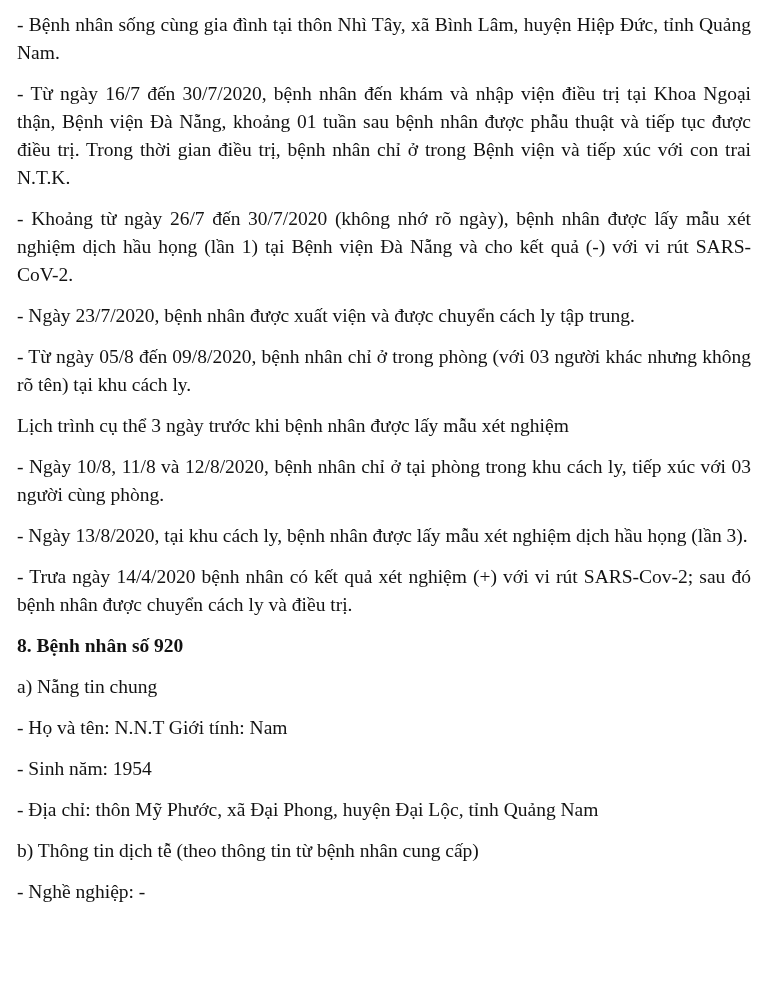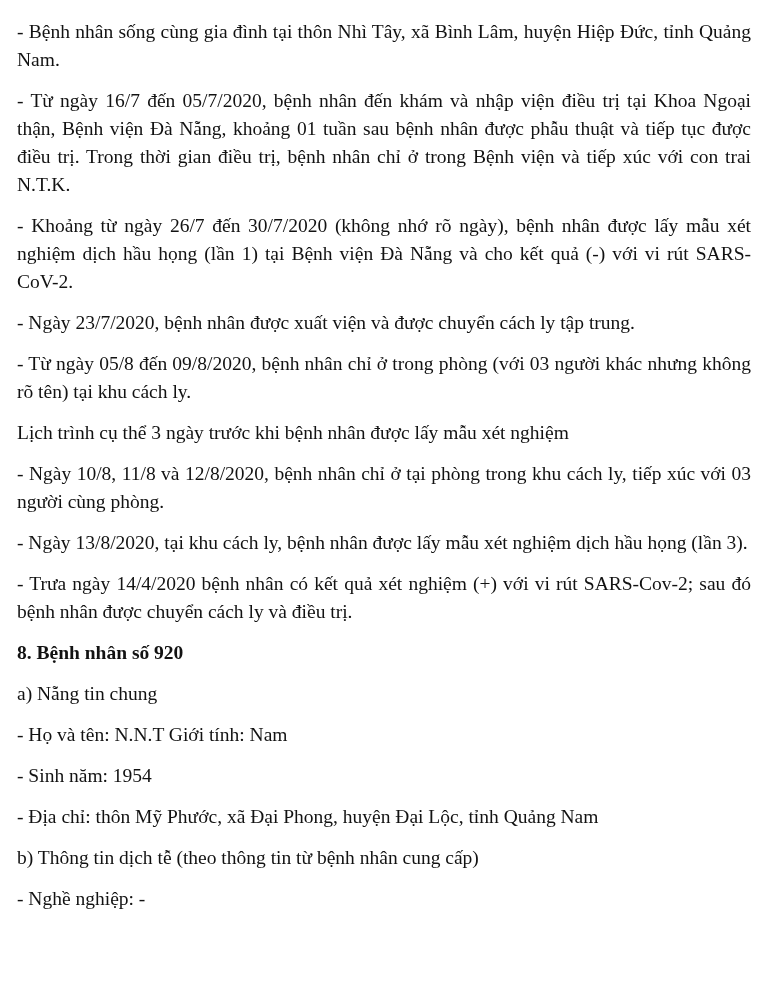--- a/index.html
+++ b/index.html
@@ -6,21 +6,21 @@
     margin: 0;
     padding: 0;
     background: #ffffff;
   }
   .page {
     position: relative;
     width: 768px;
     height: 994px;
     box-sizing: border-box;
     background: #ffffff;
-    padding: 18px 17px 0 17px;
+    padding: 11px 17px 0 17px;
     overflow: hidden;
   }
   .doc-body {
     font-family: "Liberation Serif", "DejaVu Serif", serif;
     font-size: 19.5px;
     line-height: 28px;
     color: #121212;
     text-align: justify;
   }
   .doc-body p {
@@ -30,21 +30,21 @@
     font-weight: bold;
     text-align: left;
   }
 </style>
 </head>
 <body>
 
 <main class="page">
   <article class="doc-body">
     <p>- Bệnh nhân sống cùng gia đình tại thôn Nhì Tây, xã Bình Lâm, huyện Hiệp Đức, tỉnh Quảng Nam.</p>
-    <p>- Từ ngày 16/7 đến 05/7/2020, bệnh nhân đến khám và nhập viện điều trị tại Khoa Ngoại thận, Bệnh viện Đà Nẵng, khoảng 01 tuần sau bệnh nhân được phẫu thuật và tiếp tục được điều trị. Trong thời gian điều trị, bệnh nhân chỉ ở trong Bệnh viện và tiếp xúc với con trai N.T.K.</p>
+    <p>- Từ ngày 16/7 đến 30/7/2020, bệnh nhân đến khám và nhập viện điều trị tại Khoa Ngoại thận, Bệnh viện Đà Nẵng, khoảng 01 tuần sau bệnh nhân được phẫu thuật và tiếp tục được điều trị. Trong thời gian điều trị, bệnh nhân chỉ ở trong Bệnh viện và tiếp xúc với con trai N.T.K.</p>
     <p>- Khoảng từ ngày 26/7 đến 30/7/2020 (không nhớ rõ ngày), bệnh nhân được lấy mẫu xét nghiệm dịch hầu họng (lần 1) tại Bệnh viện Đà Nẵng và cho kết quả (-) với vi rút SARS-CoV-2.</p>
     <p>- Ngày 23/7/2020, bệnh nhân được xuất viện và được chuyển cách ly tập trung.</p>
     <p>- Từ ngày 05/8 đến 09/8/2020, bệnh nhân chỉ ở trong phòng (với 03 người khác nhưng không rõ tên) tại khu cách ly.</p>
     <p>Lịch trình cụ thể 3 ngày trước khi bệnh nhân được lấy mẫu xét nghiệm</p>
     <p>- Ngày 10/8, 11/8 và 12/8/2020, bệnh nhân chỉ ở tại phòng trong khu cách ly, tiếp xúc với 03 người cùng phòng.</p>
     <p>- Ngày 13/8/2020, tại khu cách ly, bệnh nhân được lấy mẫu xét nghiệm dịch hầu họng (lần 3).</p>
     <p>- Trưa ngày 14/4/2020 bệnh nhân có kết quả xét nghiệm (+) với vi rút SARS-Cov-2; sau đó bệnh nhân được chuyển cách ly và điều trị.</p>
     <p class="heading">8. Bệnh nhân số 920</p>
     <p>a) Nẵng tin chung</p>
     <p>- Họ và tên: N.N.T Giới tính: Nam</p>

